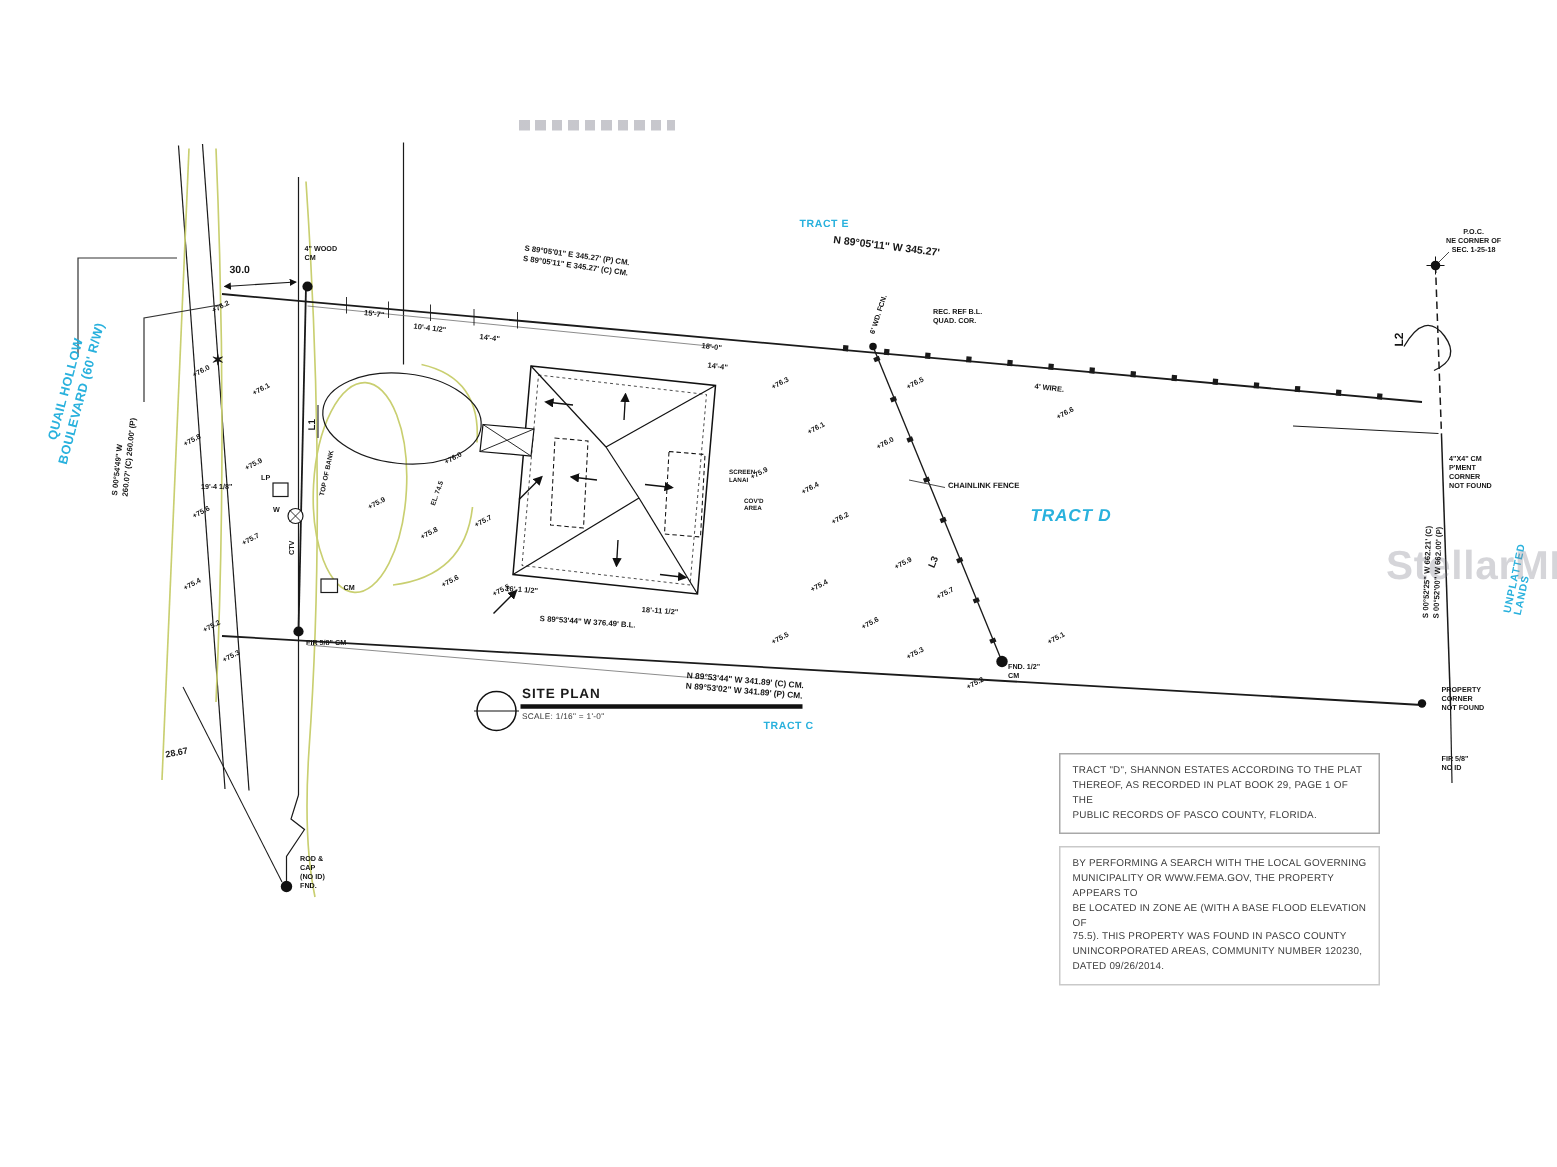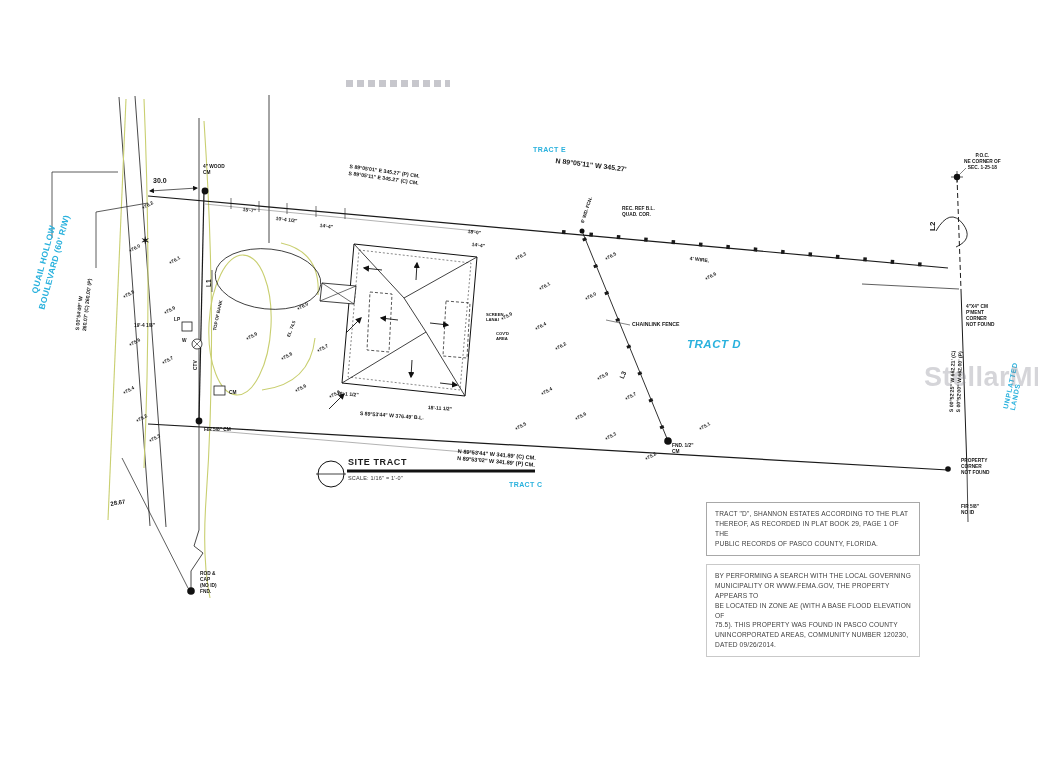--- a/index.html
+++ b/index.html
@@ -160,21 +160,21 @@
 BOULEVARD (60' R/W)</div>
 
 <div class="lbl cyan tract" style="left:533px;top:146px;">TRACT E</div>
 
 <div class="lbl cyan tract" style="left:509px;top:481px;">TRACT C</div>
 
 <div class="lbl cyan tract-d" style="left:674px;top:338px;margin-left:13px;">TRACT D</div>
 
 <div class="lbl cyan unplatted" style="left:1002px;top:408px;transform:rotate(-78deg);">UNPLATTED LANDS</div>
 
-<div class="lbl siteplan-title" style="left:348px;top:457px;">SITE TRACT</div>
+<div class="lbl siteplan-title" style="left:348px;top:457px;">SITE PLAN</div>
 
 <div class="lbl siteplan-scale" style="left:348px;top:475px;">SCALE: 1/16" = 1'-0"</div>
 
 <div class="note" style="left:706px;top:502px;">TRACT "D", SHANNON ESTATES ACCORDING TO THE PLAT
 THEREOF, AS RECORDED IN PLAT BOOK 29, PAGE 1 OF THE
 PUBLIC RECORDS OF PASCO COUNTY, FLORIDA.</div>
 
 <div class="note note2" style="left:706px;top:564px;">BY PERFORMING A SEARCH WITH THE LOCAL GOVERNING
 MUNICIPALITY OR WWW.FEMA.GOV, THE PROPERTY APPEARS TO
 BE LOCATED IN ZONE AE (WITH A BASE FLOOD ELEVATION OF

